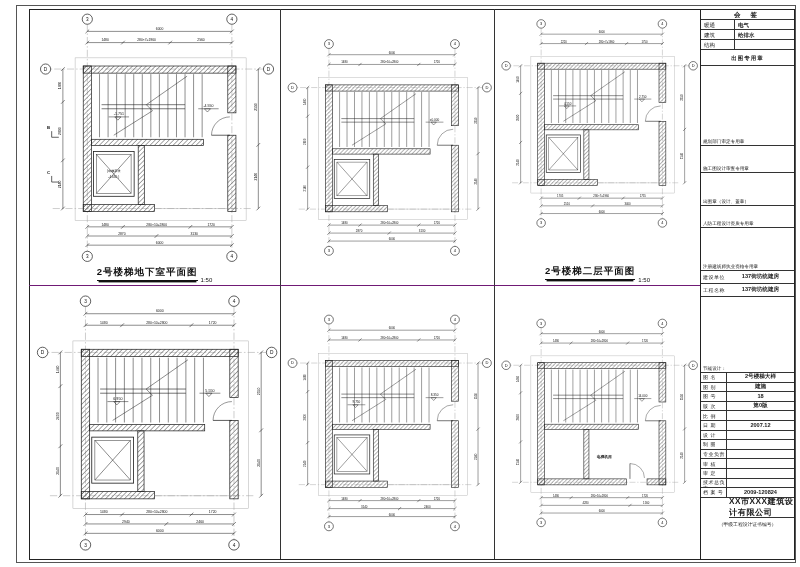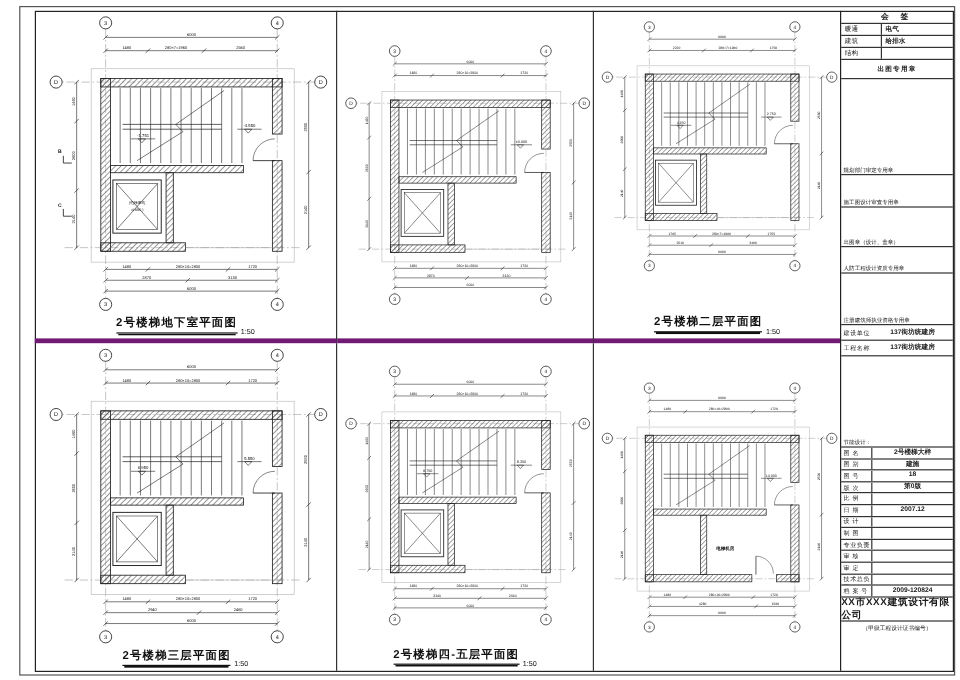--- a/index.html
+++ b/index.html
@@ -4,21 +4,21 @@
 <style>
   html,body{margin:0;padding:0;background:#e8e8e8;}
   .sheet{position:relative;width:800px;height:567px;background:#ffffff;overflow:hidden;
          font-family:"Liberation Sans","DejaVu Sans",sans-serif;color:#1a1a1a;}
   .outer-frame{position:absolute;left:16px;top:5px;width:780px;height:558px;
                border:1px solid #555;box-sizing:border-box;}
   .inner-frame{position:absolute;left:29px;top:9px;width:766px;height:551px;
                border:1.6px solid #222;box-sizing:border-box;}
   .panels-grid{position:absolute;left:29px;top:9px;width:671px;height:550px;
                display:grid;grid-template-columns:252px 214px 205px;grid-template-rows:277px 273px;}
-  .panel-cell{border-right:1px solid #333;border-bottom:4px solid #701a75;box-sizing:border-box;
+  .panel-cell{border-right:1px solid #333;border-bottom:1px solid #701a75;box-sizing:border-box;
               display:flex;flex-direction:column;align-items:center;overflow:hidden;}
   .panel-cell.last-col{border-right:none;gap:28px;}
   .panel-cell.last-row{border-bottom:none;}
   .panel-cell svg{flex:1 1 auto;width:100%;}
   .caption{height:20px;display:flex;align-items:flex-start;justify-content:center;gap:3px;}
   .cap-text{font-size:9.5px;font-weight:bold;letter-spacing:1px;color:#111;
             border-bottom:1.8px solid #111;box-shadow:0 3px 0 -1.6px #111;padding-bottom:1px;}
   .cap-scale{font-size:6px;align-self:flex-end;padding-bottom:2px;color:#111;}
   
   .tb{position:absolute;left:700px;top:9px;width:94px;height:550px;border-left:1.4px solid #222;
@@ -32,21 +32,21 @@
   .tb-stamp-mini{height:16px;text-align:center;font-size:5.5px;font-weight:bold;line-height:16px;letter-spacing:1px;}
   .tb-stampbox{position:relative;}
   .tb-stampbox .cap{position:absolute;left:2px;bottom:1px;font-size:4.6px;color:#111;white-space:nowrap;}
   .tb-kv{display:grid;grid-template-columns:26px 1fr;align-items:center;}
   .tb-kv .k{padding-left:2px;font-size:5px;letter-spacing:0.5px;}
   .tb-kv .v{font-weight:bold;font-size:5.6px;text-align:center;}
   .tb-proj{height:13px;}
   .tb-info{height:9.6px;border-bottom:0.8px solid #333;}
   .tb-info .k{border-right:0.8px solid #333;height:100%;display:flex;align-items:center;}
   .tb-company{height:20px;display:flex;align-items:center;justify-content:center;
-              font-weight:bold;font-size:8.2px;letter-spacing:0.5px;}
+              font-weight:bold;font-size:8.2px;letter-spacing:0.5px;margin-left:28px;}
   .tb-cert{height:12px;display:flex;align-items:center;justify-content:center;font-size:4.8px;border-bottom:none;}
 </style>
 </head>
 <body>
 
 <div class="sheet">
   <div class="outer-frame"></div>
   <div class="inner-frame"></div>
   <div class="panels-grid">
       <div class="panel-cell">
@@ -486,24 +486,20 @@
             <circle cx="54" cy="243" r="5" fill="#fff" stroke="#222" stroke-width="0.7"></circle>
             <text x="54" y="244.6" font-size="4.6" text-anchor="middle" fill="#111" font-family="Liberation Sans, sans-serif" font-weight="normal">3</text>
             <circle cx="196" cy="243" r="5" fill="#fff" stroke="#222" stroke-width="0.7"></circle>
             <text x="196" y="244.6" font-size="4.6" text-anchor="middle" fill="#111" font-family="Liberation Sans, sans-serif" font-weight="normal">4</text>
             <circle cx="13" cy="59" r="5" fill="#fff" stroke="#222" stroke-width="0.7"></circle>
             <text x="13" y="60.6" font-size="4.6" text-anchor="middle" fill="#111" font-family="Liberation Sans, sans-serif" font-weight="normal">D</text>
             <circle cx="232" cy="59" r="5" fill="#fff" stroke="#222" stroke-width="0.7"></circle>
             <text x="232" y="60.6" font-size="4.6" text-anchor="middle" fill="#111" font-family="Liberation Sans, sans-serif" font-weight="normal">D</text>
           </g>
         </svg>
-        <div class="caption">
-          <span class="cap-text">2号楼梯三层平面图</span>
-          <span class="cap-scale">1:50</span>
-        </div>
       </div>
       <div class="panel-cell last-row">
         <svg viewBox="0 0 240 252" preserveAspectRatio="xMidYMid meet">
           <defs>
             <pattern id="h4" width="3.2" height="3.2" patternUnits="userSpaceOnUse" patternTransform="rotate(45)">
               <line x1="0" y1="0" x2="0" y2="3.2" stroke="#555" stroke-width="1"></line>
             </pattern>
           </defs>
           <g>
             <line x1="54" y1="15" x2="54" y2="247" stroke="#888" stroke-width="0.4" stroke-dasharray="7 2 1.5 2"></line>
@@ -598,24 +594,20 @@
             <circle cx="54" cy="243" r="5" fill="#fff" stroke="#222" stroke-width="0.7"></circle>
             <text x="54" y="244.6" font-size="4.6" text-anchor="middle" fill="#111" font-family="Liberation Sans, sans-serif" font-weight="normal">3</text>
             <circle cx="196" cy="243" r="5" fill="#fff" stroke="#222" stroke-width="0.7"></circle>
             <text x="196" y="244.6" font-size="4.6" text-anchor="middle" fill="#111" font-family="Liberation Sans, sans-serif" font-weight="normal">4</text>
             <circle cx="13" cy="59" r="5" fill="#fff" stroke="#222" stroke-width="0.7"></circle>
             <text x="13" y="60.6" font-size="4.6" text-anchor="middle" fill="#111" font-family="Liberation Sans, sans-serif" font-weight="normal">D</text>
             <circle cx="232" cy="59" r="5" fill="#fff" stroke="#222" stroke-width="0.7"></circle>
             <text x="232" y="60.6" font-size="4.6" text-anchor="middle" fill="#111" font-family="Liberation Sans, sans-serif" font-weight="normal">D</text>
           </g>
         </svg>
-        <div class="caption">
-          <span class="cap-text">2号楼梯四-五层平面图</span>
-          <span class="cap-scale">1:50</span>
-        </div>
       </div>
       <div class="panel-cell last-col last-row">
         <svg viewBox="0 0 240 252" preserveAspectRatio="xMidYMid meet">
           <defs>
             <pattern id="h5" width="3.2" height="3.2" patternUnits="userSpaceOnUse" patternTransform="rotate(45)">
               <line x1="0" y1="0" x2="0" y2="3.2" stroke="#555" stroke-width="1"></line>
             </pattern>
           </defs>
           <g>
             <line x1="54" y1="15" x2="54" y2="247" stroke="#888" stroke-width="0.4" stroke-dasharray="7 2 1.5 2"></line>

